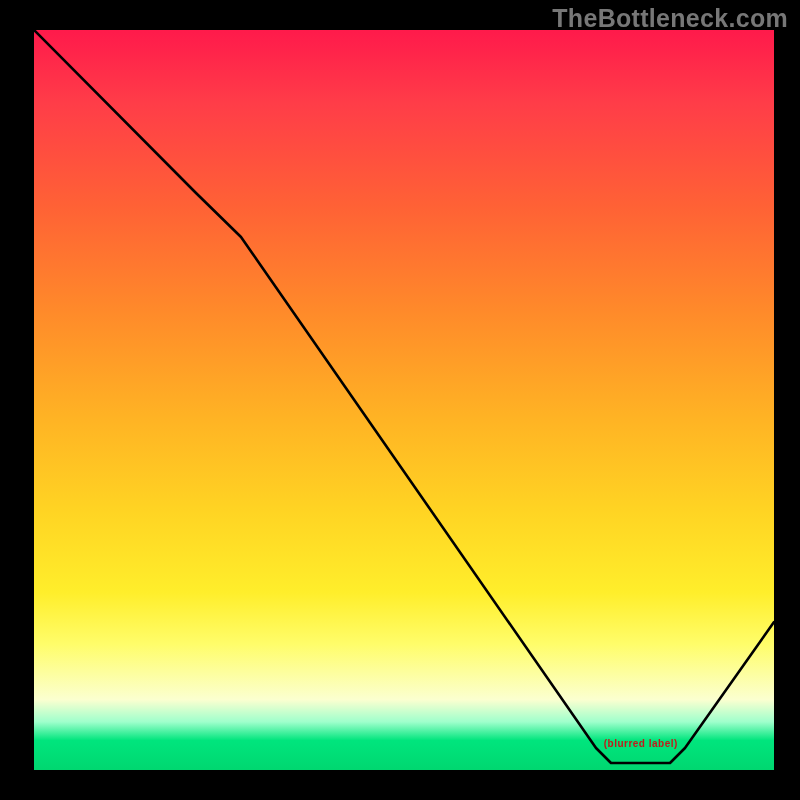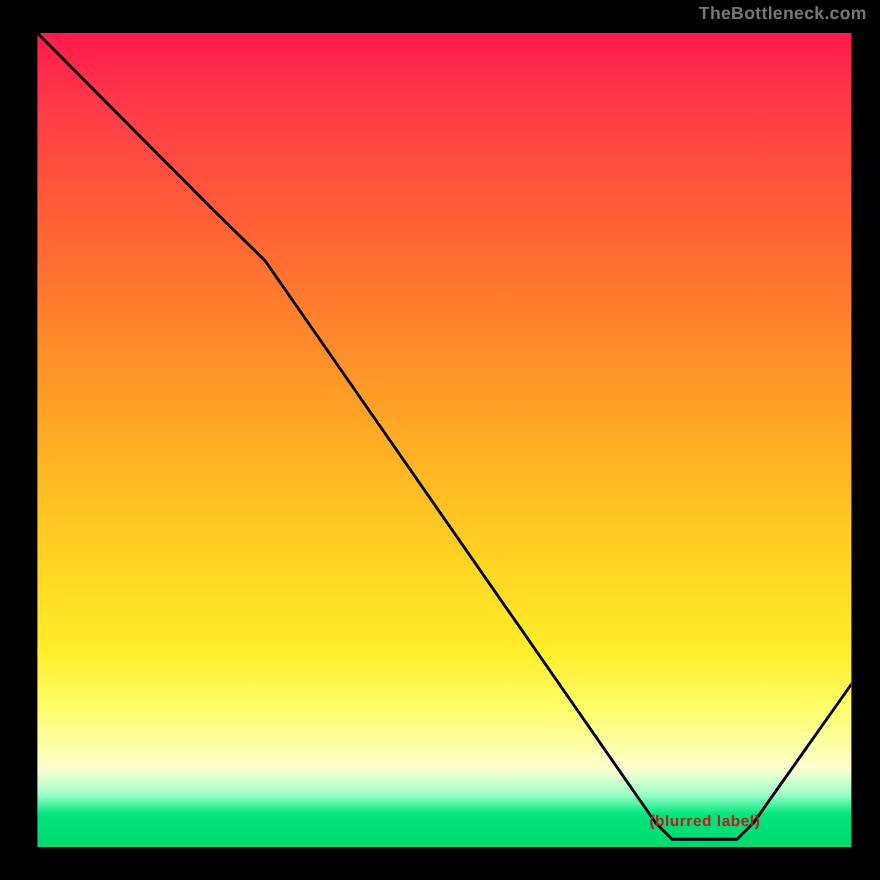--- a/index.html
+++ b/index.html
@@ -15,21 +15,21 @@
     position: relative;
     width: 800px;
     height: 800px;
     background: #000;
   }
   .watermark {
     position: absolute;
     top: 4px;
     right: 12px;
     color: #777;
-    font-size: 16px;
+    font-size: 25px;
     letter-spacing: 0.3px;
     font-weight: 600;
     text-align: right;
   }
   .plot {
     position: absolute;
     left: 34px;
     top: 30px;
     width: 740px;
     height: 740px;
@@ -58,21 +58,21 @@
     height: 100%;
     display: block;
   }
   .xlabel {
     position: absolute;
     left: 0;
     right: 0;
     top: 708px;
     text-align: center;
     color: #c11a1a;
-    font-size: 14px;
+    font-size: 10px;
     font-weight: 700;
     letter-spacing: 0.5px;
     pointer-events: none;
   }
 </style>
 </head>
 <body>
 
 <div class="stage">
 

